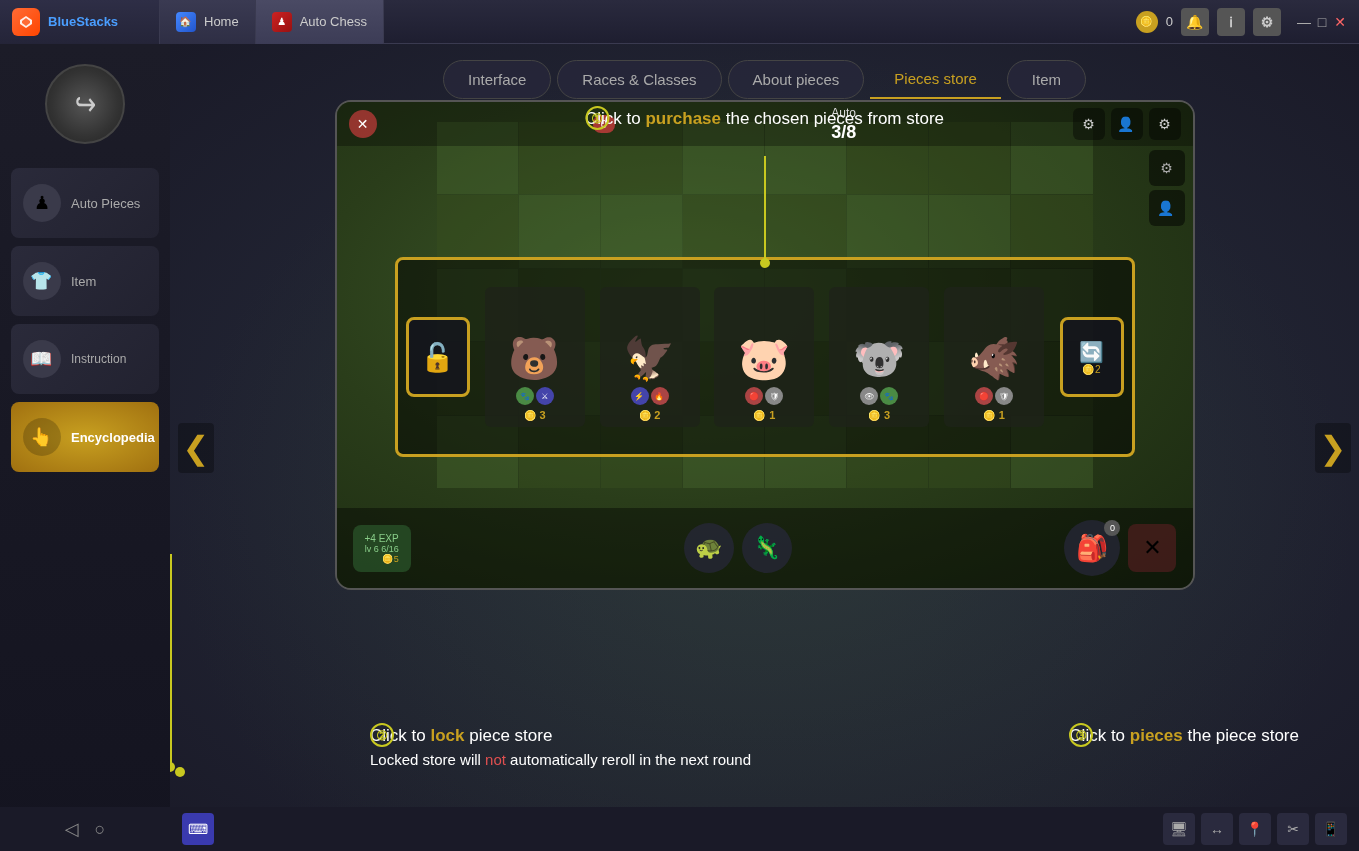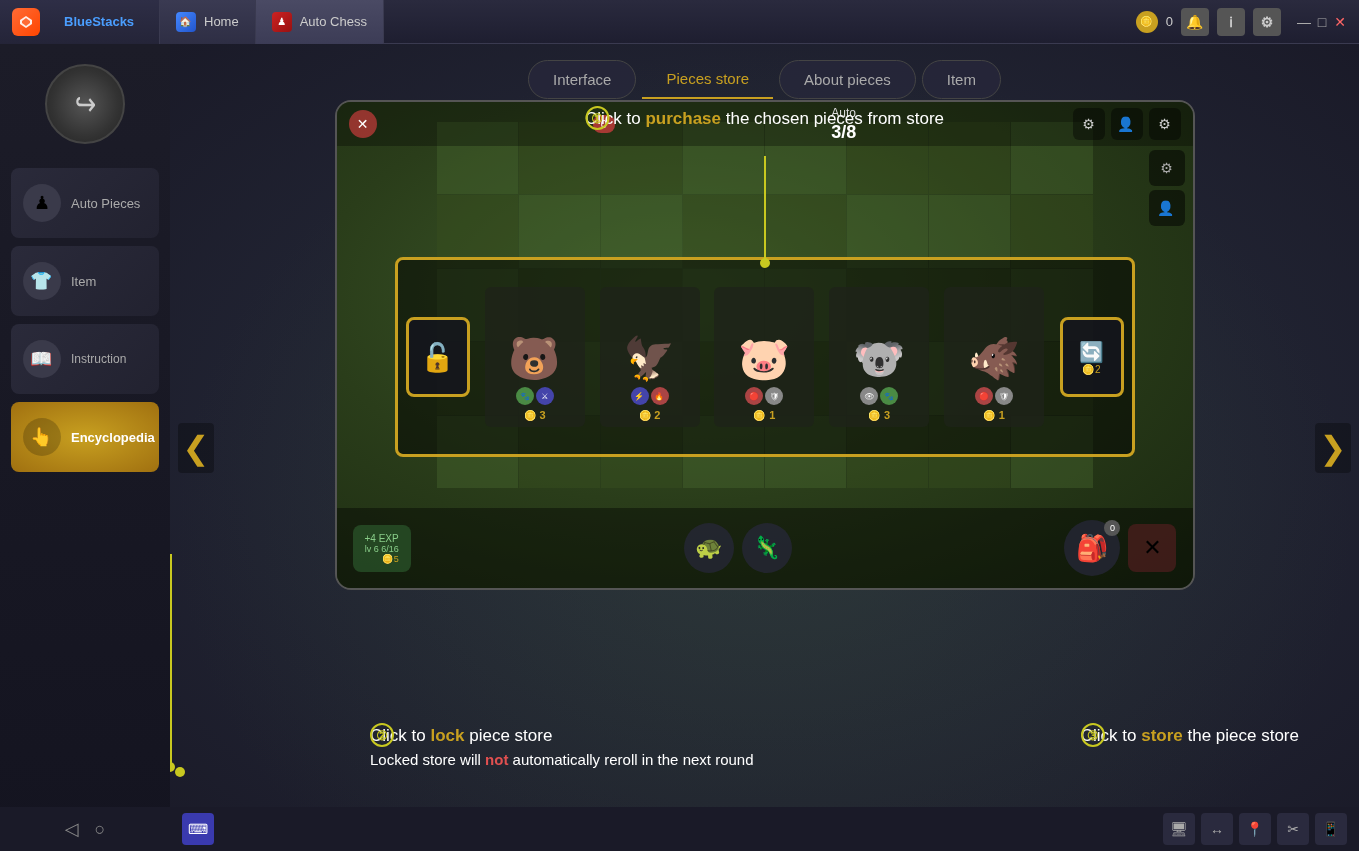--- a/index.html
+++ b/index.html
@@ -27,21 +27,21 @@
       display: flex;
       align-items: center;
       gap: 0;
       flex: 1;
     }
     .app-logo {
       width: 160px;
       height: 44px;
       display: flex;
       align-items: center;
-      gap: 24px;
+      gap: 8px;
       padding: 8px 12px;
       background: linear-gradient(to bottom, #2e2e46, #242438);
       border-right: 1px solid #3a3a50;
     }
     .app-logo-icon {
       width: 28px;
       height: 28px;
       background: linear-gradient(135deg, #ff6b35, #ff4500);
       border-radius: 6px;
       display: flex;
@@ -417,21 +417,21 @@
     .desc-text {
       font-size: 17px;
       line-height: 1.5;
     }
     .desc-text .highlight {
       color: #c8a020;
       font-weight: bold;
     }
     .desc-text .red-highlight {
       color: #e05050;
-      font-weight: bold;
+      font-weight: normal;
     }
 
     
     .side-arrow {
       position: absolute;
       top: 50%;
       transform: translateY(-50%);
       color: #c8a020;
       font-size: 32px;
       cursor: pointer;
@@ -543,25 +543,28 @@
   </div>
 
   <div class="content">
 
     <div style="position:absolute;top:0;left:0;right:0;bottom:0;background:radial-gradient(ellipse at 50% 60%, rgba(50,70,50,0.4) 0%, transparent 70%);pointer-events:none;z-index:1;"></div>
 
     <div class="top-nav">
       <div class="nav-tab">
         <span>Interface</span>
       </div>
+      <div class="nav-tab">
+        <span>Races &amp; Classes</span>
+      </div>
+      <div class="nav-tab">
+        <span>About pieces</span>
+      </div>
       <div class="nav-tab active">
         <span>Pieces store</span>
-      </div>
-      <div class="nav-tab">
-        <span>About pieces</span>
       </div>
       <div class="nav-tab">
         <span>Item</span>
       </div>
     </div>
 
     <div class="side-arrow left">
       <span>❮</span>
     </div>
 
@@ -764,21 +767,21 @@
           </div>
           <div class="desc-text" style="color:white;font-size:15px;">
             Locked store will <span class="red-highlight">not</span> automatically reroll in the next round
           </div>
         </div>
       </div>
 
       <div style="display:flex;align-items:flex-start;gap:8px;max-width:340px;">
         <div class="annotation-number">③</div>
         <div class="desc-text" style="color:white;">
-          Click to <span class="highlight">store</span> the piece store
+          Click to <span class="highlight">pieces</span> the piece store
         </div>
       </div>
     </div>
 
   </div>
 </div>
 
 <div style="position:absolute;bottom:0;left:170px;right:0;height:44px;background:#1a1a28;display:flex;align-items:center;justify-content:space-between;padding:0 12px;z-index:100;">
   <div style="display:flex;align-items:center;gap:6px;">
     <div style="width:32px;height:32px;background:#3a3aae;border-radius:4px;display:flex;align-items:center;justify-content:center;color:white;font-size:14px;">⌨</div>

